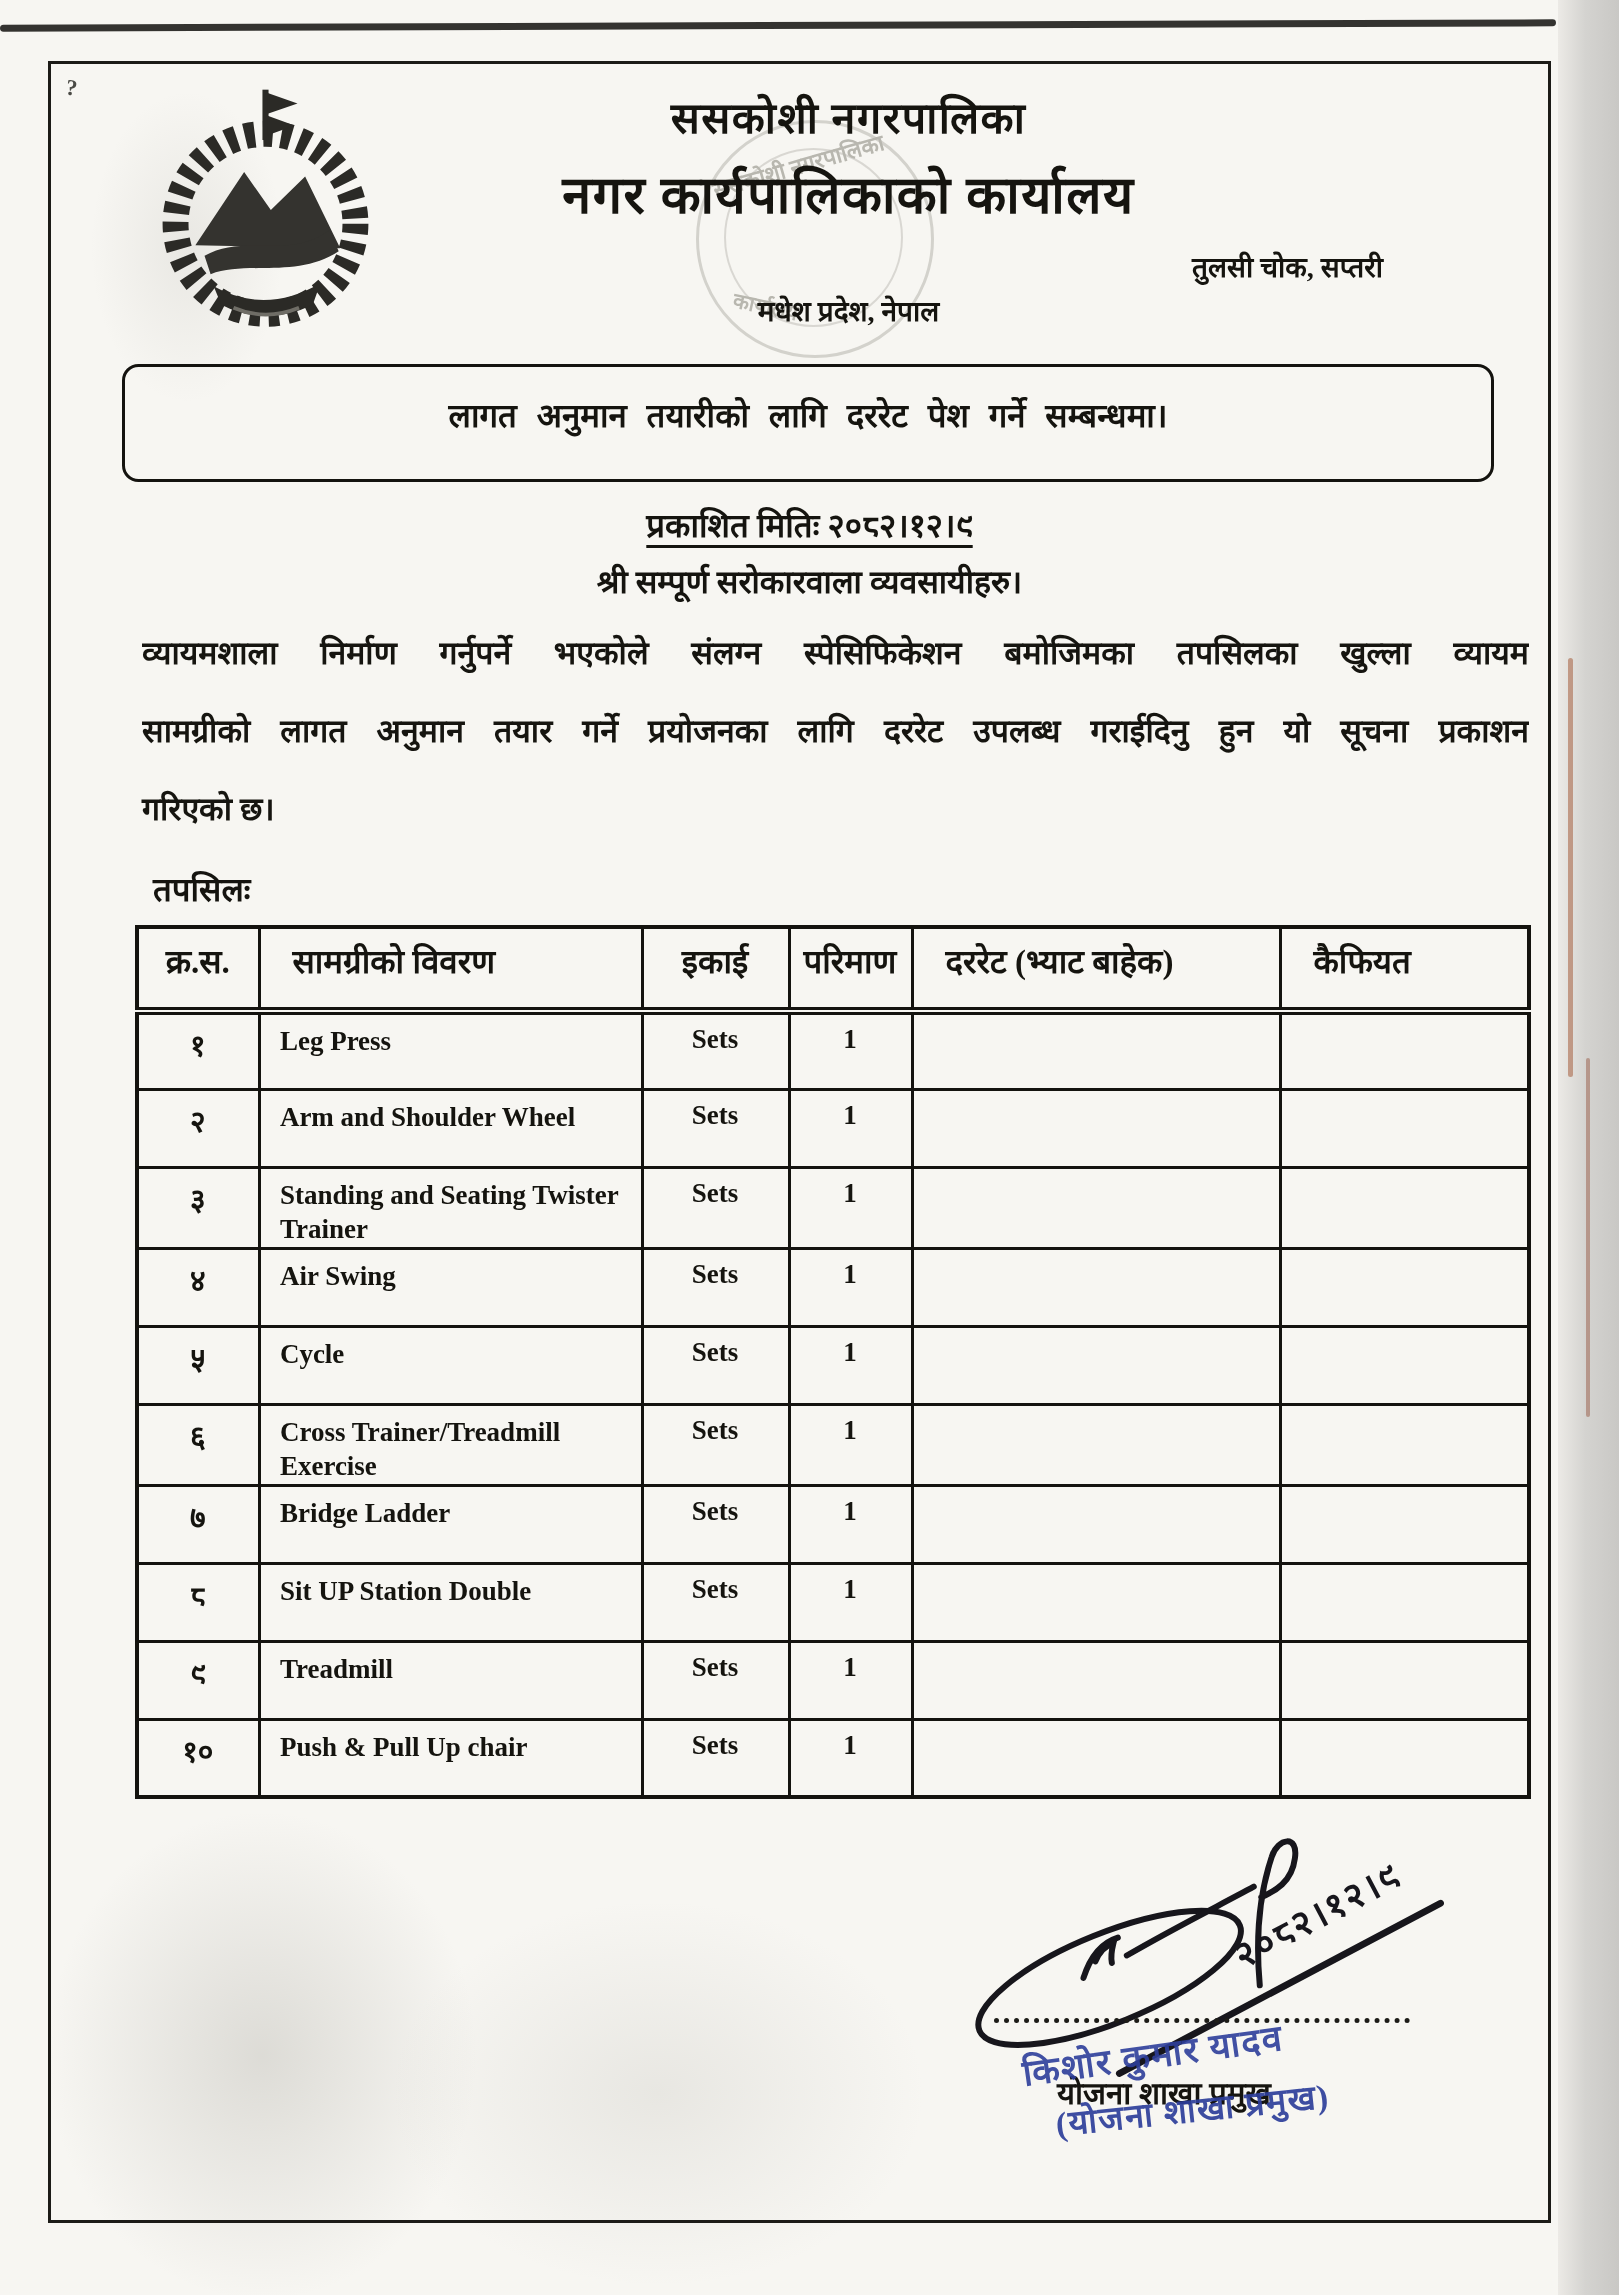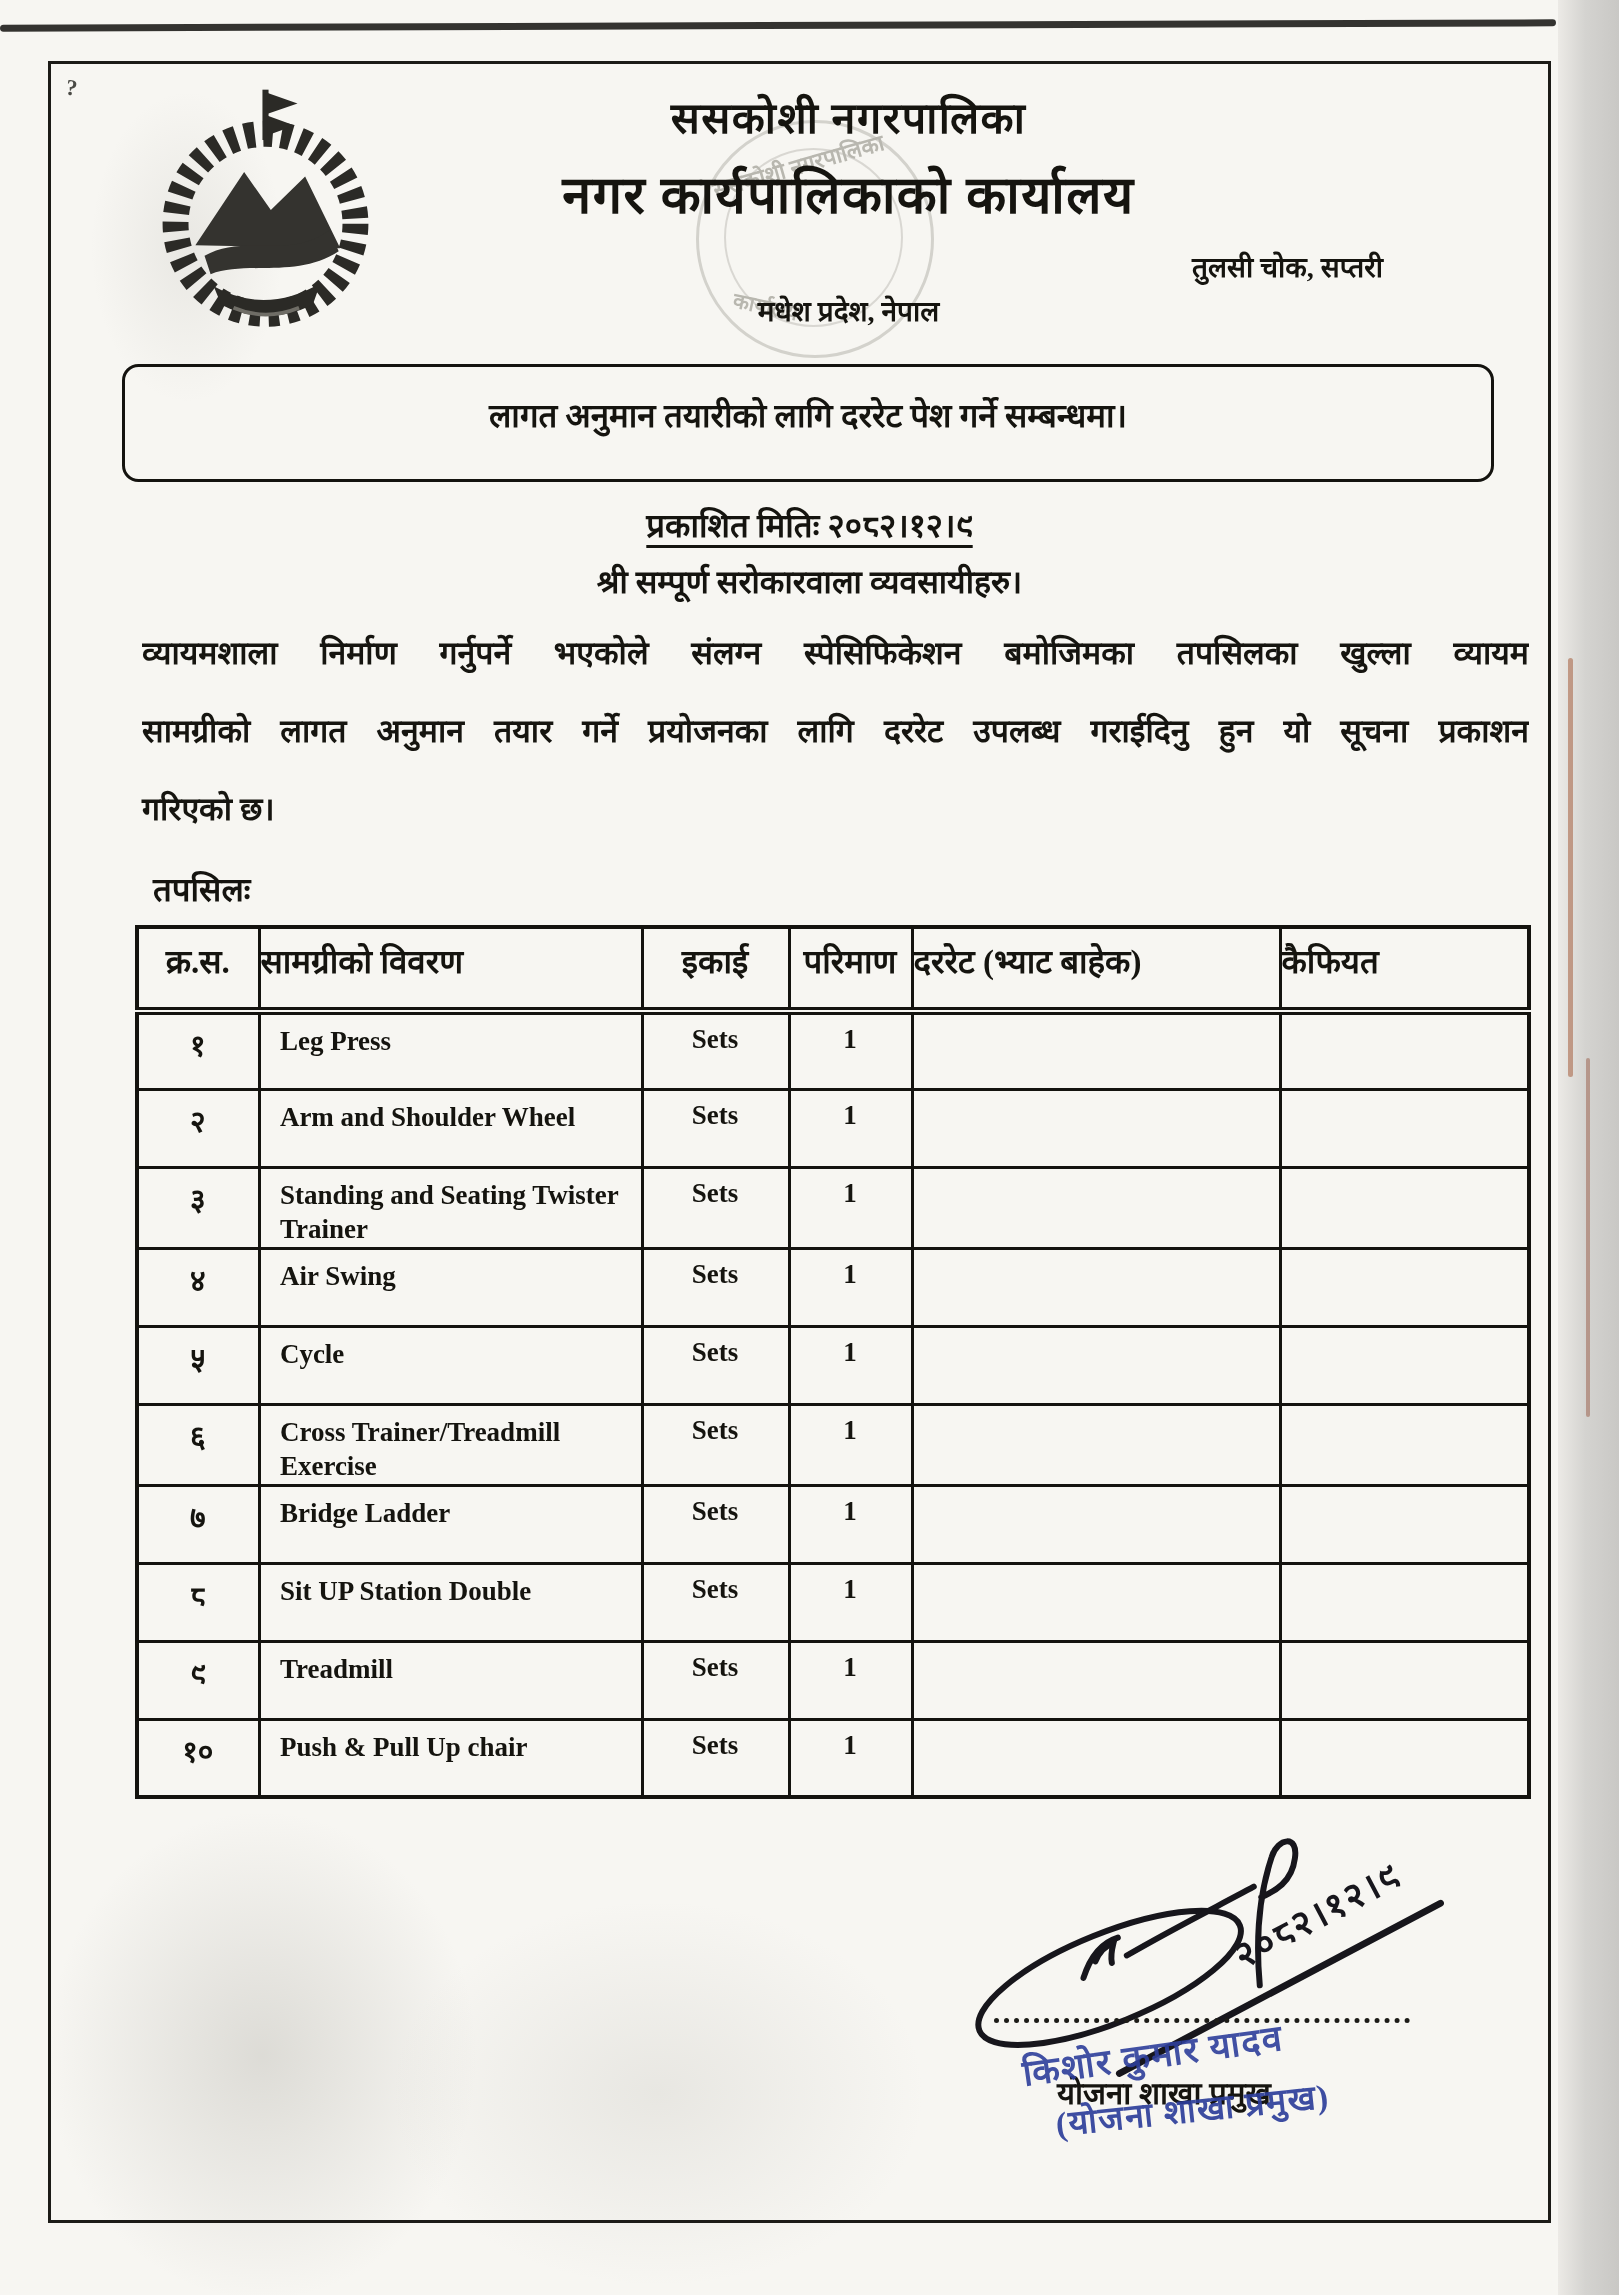--- a/index.html
+++ b/index.html
@@ -49,21 +49,21 @@
   .hx-addr1{font-size:28px;font-weight:bold;margin-top:19.4px;text-align:right;}
   .hx-addr2{font-size:28px;font-weight:bold;margin-top:6px;}
 
   
   .subject-box{
     position:absolute;left:122px;top:364px;width:1372px;height:118px;
     border:3.7px solid #14130f;border-radius:16.4px;box-sizing:border-box;
     display:flex;align-items:center;justify-content:center;
     padding-bottom:16.4px;
   }
-  .subject-text{font-size:33px;font-weight:bold;}
+  .subject-text{font-size:33px;font-weight:bold;font-family:Liberation Mono, monospace;}
 
   .published{position:absolute;left:0;top:502px;width:1619px;text-align:center;
     font-size:33px;font-weight:bold;}
   .published span{text-decoration:underline;text-decoration-thickness:3px;text-underline-offset:7.5px;}
   .addressee{position:absolute;left:0;top:559px;width:1619px;text-align:center;font-size:32px;font-weight:bold;}
 
   
   .body-para{position:absolute;left:142px;top:614px;width:1387px;font-size:32px;font-weight:600;color:#161510;}
   .body-line{height:78px;line-height:78px;white-space:nowrap;}
   .jline{text-align:justify;text-align-last:justify;white-space:normal;overflow:hidden;}
@@ -74,21 +74,21 @@
     position:absolute;left:135px;top:925px;width:1390px;
     border-collapse:collapse;table-layout:fixed;
     border:4.5px solid #14130f;
   }
   table.rates th, table.rates td{
     border:3px solid #14130f;vertical-align:top;box-sizing:border-box;
     padding-top:9px;
   }
   table.rates thead th{
     border-bottom:8.2px double #14130f;
-    font-size:33px;font-weight:bold;text-align:left;padding-left:0;height:84px;
+    font-size:33px;font-weight:bold;text-align:left;padding-left:32px;height:84px;
   }
   th.c-sn,td.c-sn{text-align:center !important;padding-left:0 !important;}
   th.c-unit,td.c-unit,th.c-qty,td.c-qty{text-align:center !important;padding-left:0 !important;}
   td{height:78px;}
   td.c-sn{font-size:30px;font-weight:bold;}
   td.c-item{font-size:27px;font-weight:bold;padding-left:19.4px;padding-right:15px;line-height:34px;}
   td.c-unit,td.c-qty{font-size:27px;font-weight:bold;}
 
   
   .sig-svg{position:absolute;left:949px;top:1815px;width:508px;height:269px;}

